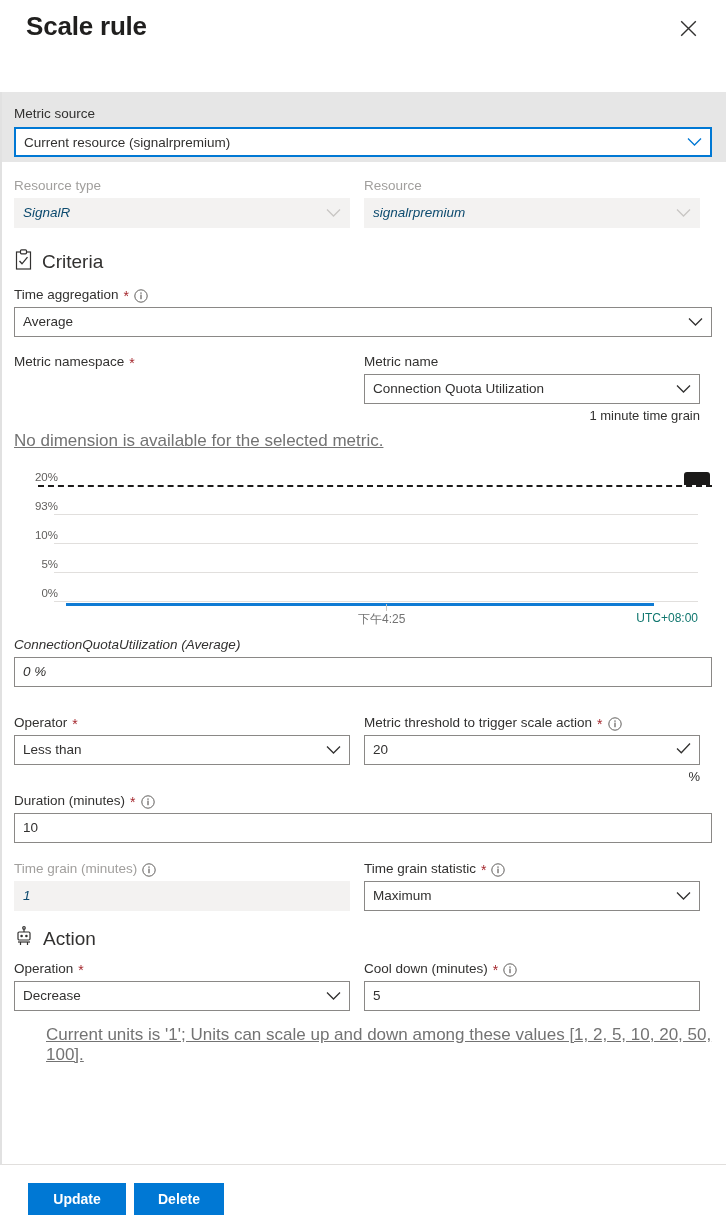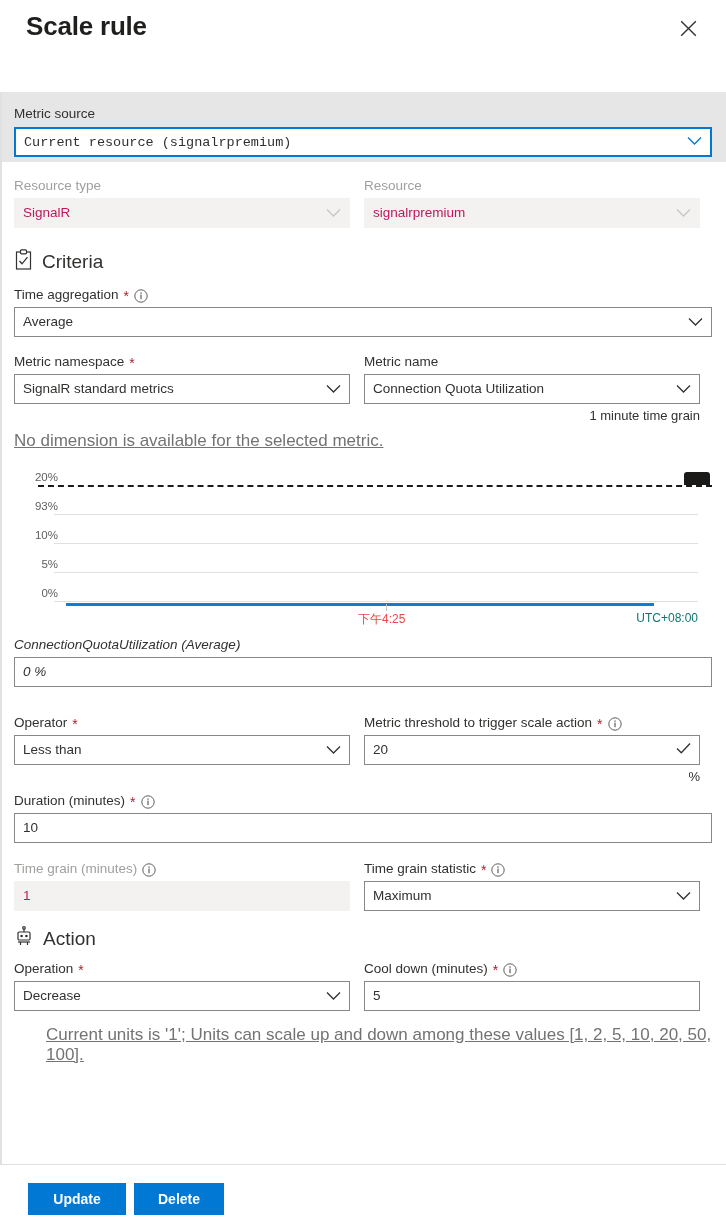--- a/index.html
+++ b/index.html
@@ -64,21 +64,20 @@
     position: relative;
     height: 30px;
     background: #ffffff;
     border: 2px solid #0078d4;
     display: flex;
     align-items: center;
     padding: 0 33px 0 8px;
     font-size: 13.5px;
     color: #323130;
     cursor: pointer;
-    font-family: Liberation Mono, monospace;
   }
   .chev {
     position: absolute;
     right: 8px;
     top: 50%;
     transform: translateY(-50%);
     pointer-events: none;
   }
 
   
@@ -118,22 +117,23 @@
     font-size: 13.5px;
     color: #323130;
     margin-top: 5px;
     cursor: pointer;
     overflow: hidden;
   }
   .ctl.text { cursor: text; }
   .ctl.disabled {
     background: #f3f2f1;
     border-color: #f3f2f1;
-    color: #be185d;
+    color: #0c4a6e;
     cursor: default;
+    font-style: italic;
   }
   .ctl .val { line-height: 28px; }
 
   .suffix-note {
     font-size: 13px;
     color: #323130;
     text-align: right;
     margin-top: 4px;
   }
 
@@ -194,21 +194,21 @@
   }
   .x-tick {
     position: absolute;
     width: 1px;
     height: 7px;
     background: #c8c6c4;
   }
   .x-label {
     position: absolute;
     font-size: 12px;
-    color: #ef4444;
+    color: #737373;
     white-space: nowrap;
   }
   .tz-label {
     position: absolute;
     font-size: 12px;
     color: #0f766e;
     right: 14px;
     white-space: nowrap;
   }
 
@@ -331,28 +331,20 @@
         </svg>
       </span>
     </div>
   </div>
 
   <div class="row2" style="margin-top:17px;">
     <div class="col">
       <div class="fld-label">
         <span>Metric namespace</span>
         <span class="req">*</span>
-      </div>
-      <div class="ctl">
-        <span class="val">SignalR standard metrics</span>
-        <span class="chev">
-          <svg width="15" height="9" viewBox="0 0 15 9" aria-hidden="true">
-            <path d="M1 1 L7.5 7.5 L14 1" stroke="#323130" stroke-width="1.3" fill="none"></path>
-          </svg>
-        </span>
       </div>
     </div>
     <div class="col">
       <div class="fld-label">Metric name</div>
       <div class="ctl">
         <span class="val">Connection Quota Utilization</span>
         <span class="chev">
           <svg width="15" height="9" viewBox="0 0 15 9" aria-hidden="true">
             <path d="M1 1 L7.5 7.5 L14 1" stroke="#323130" stroke-width="1.3" fill="none"></path>
           </svg>

